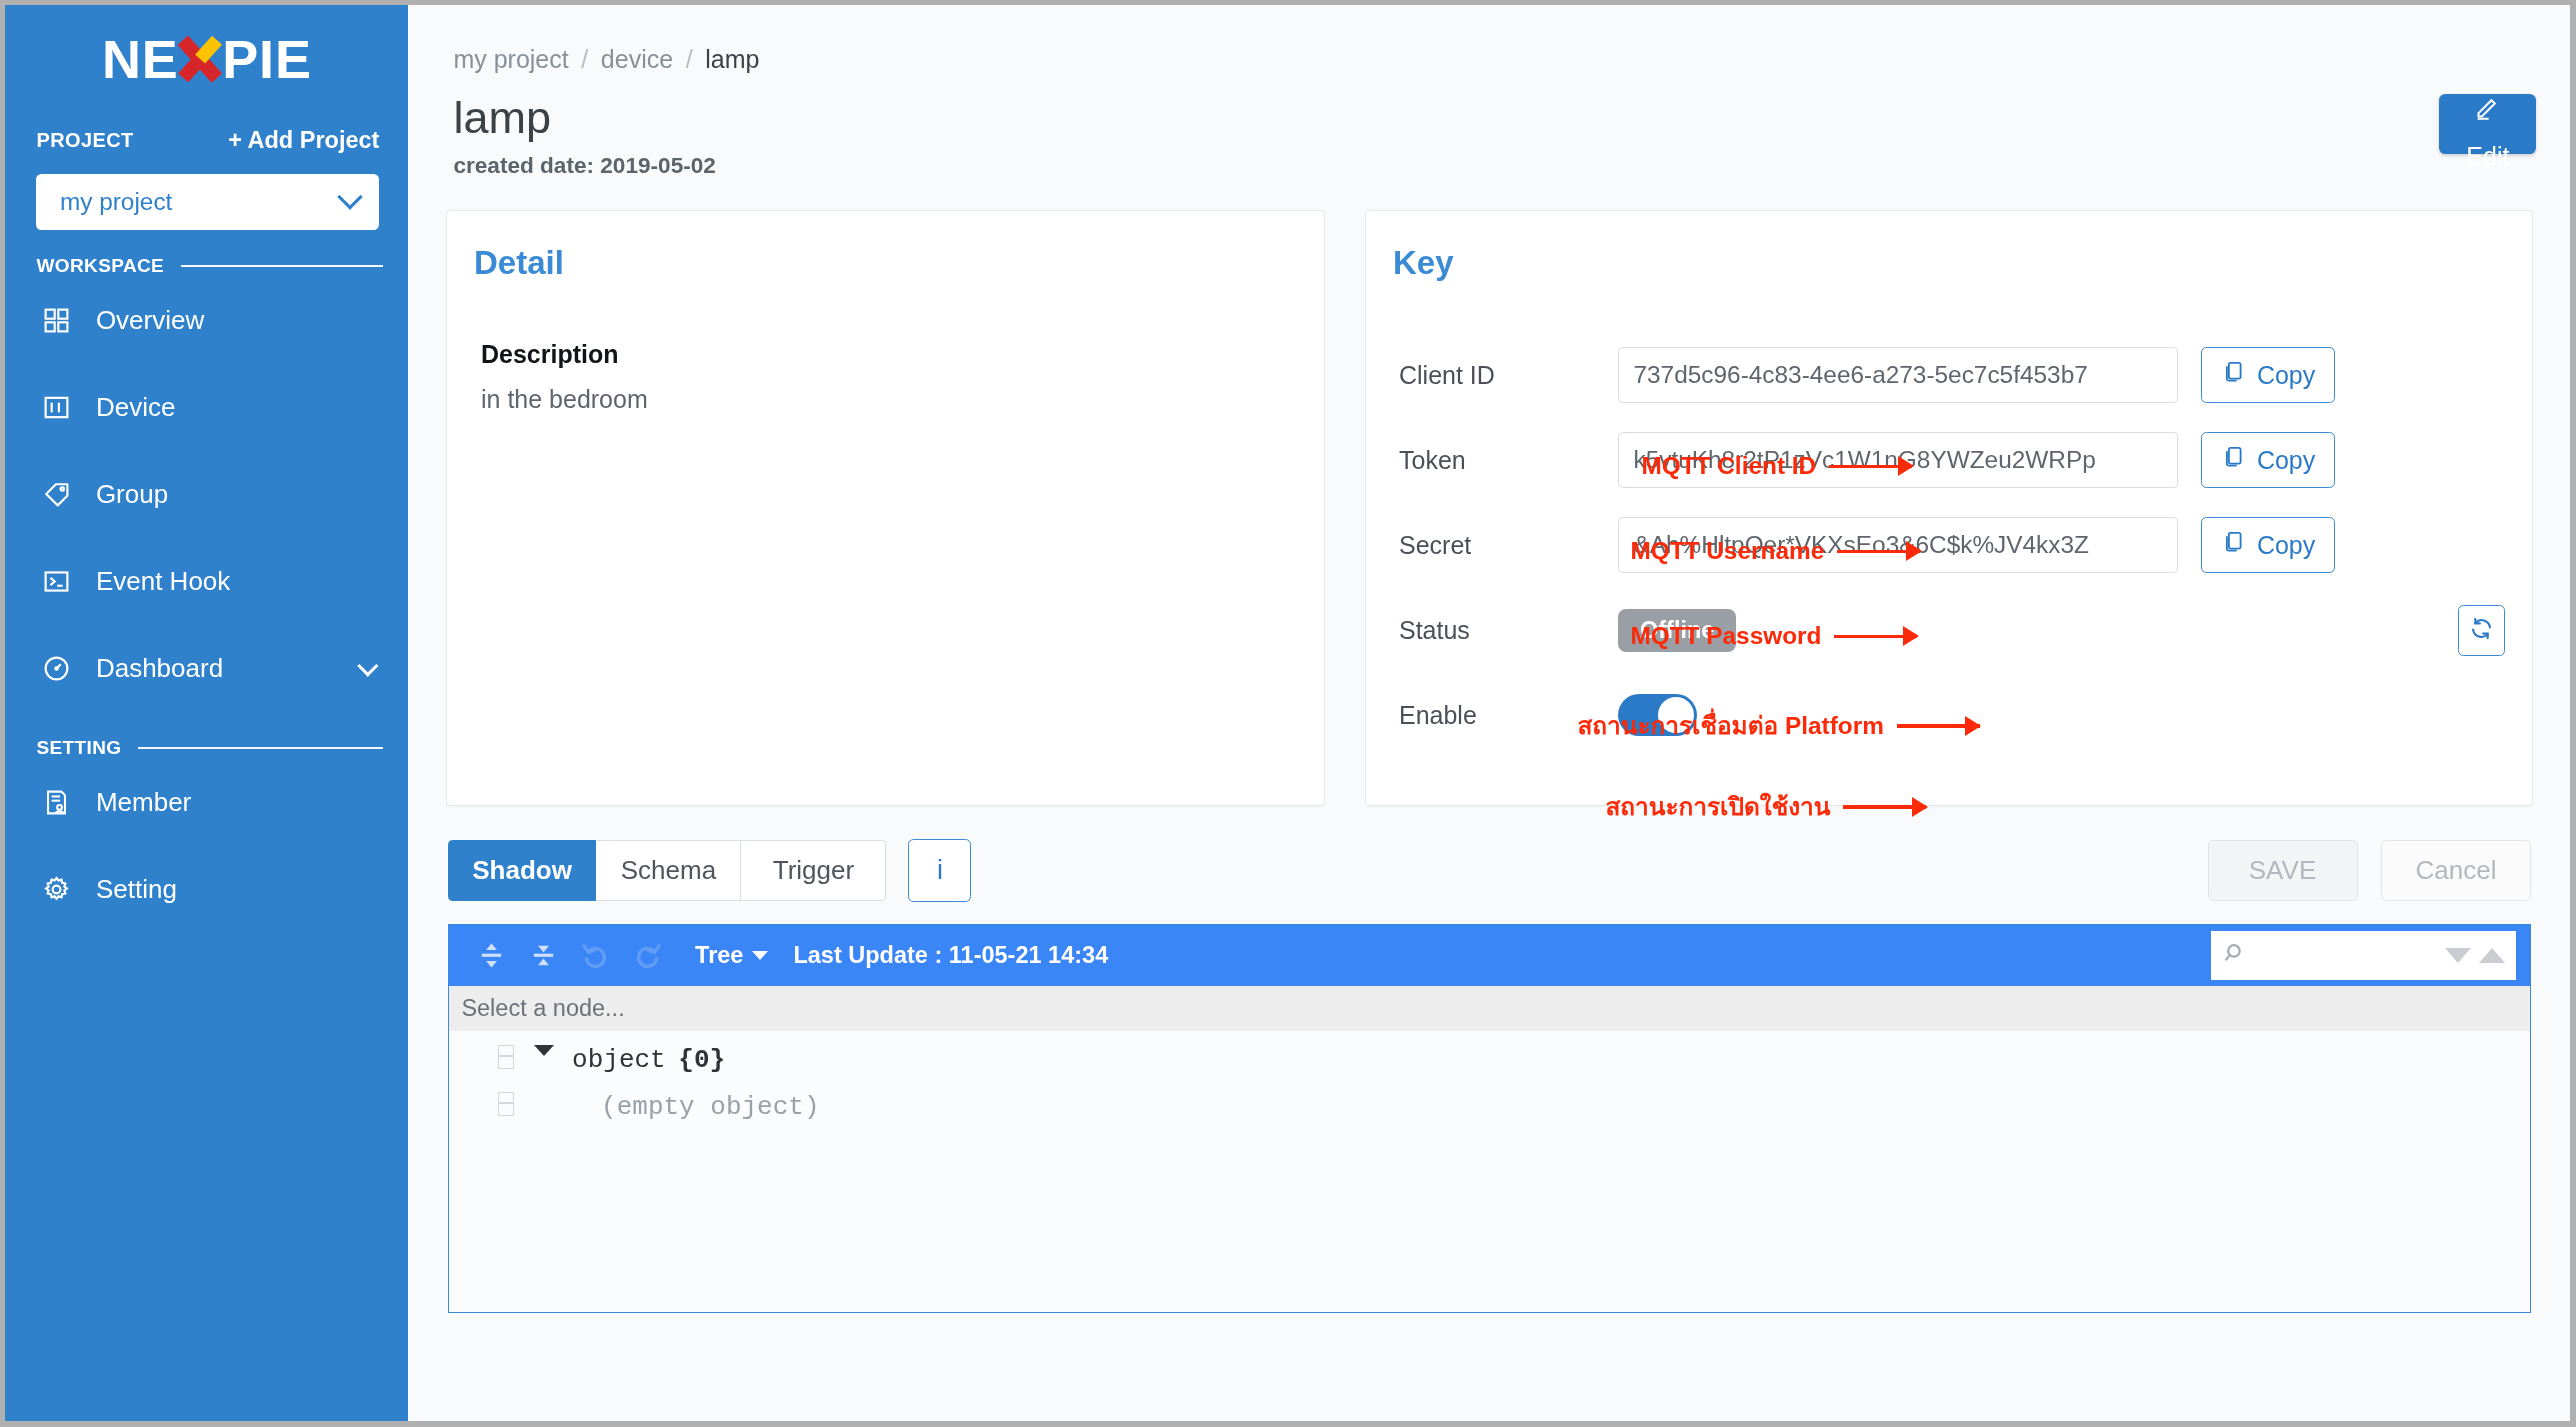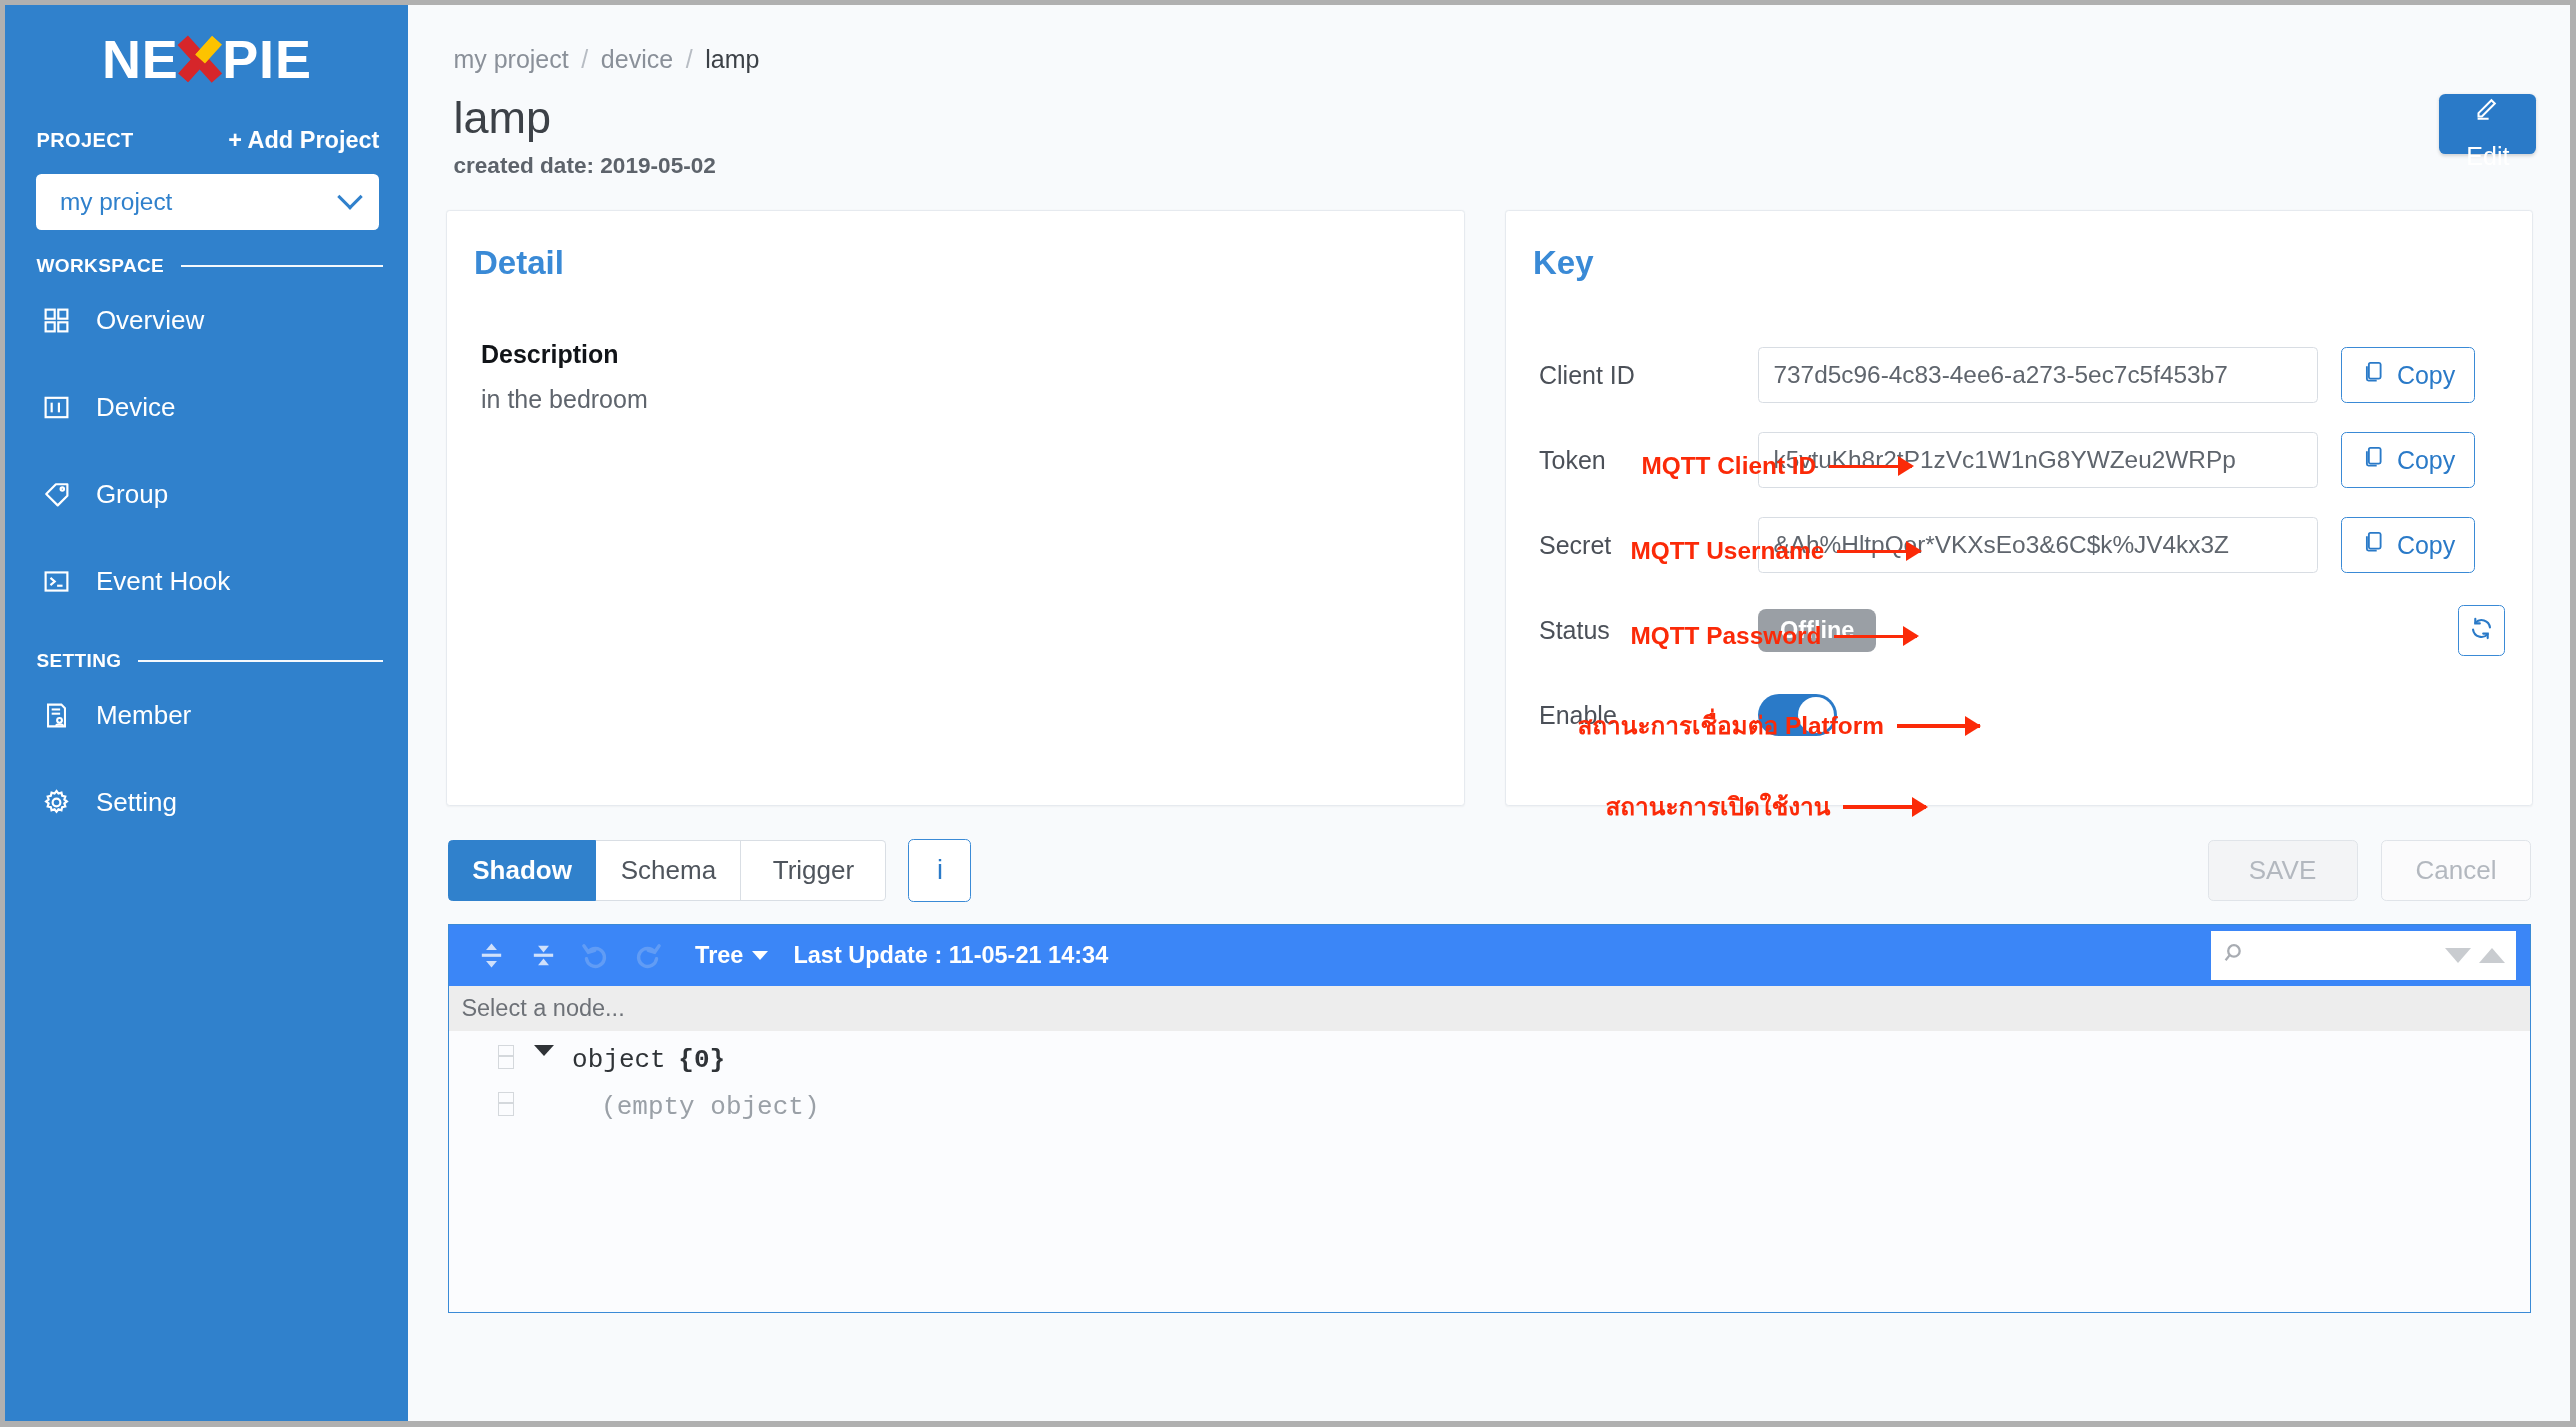--- a/index.html
+++ b/index.html
@@ -260,21 +260,21 @@
     margin-top: 31px;
     padding: 0 3.6px;
   }
   .card {
     background: #ffffff;
     border: 0.9px solid #e6eaef;
     border-radius: 3.6px;
     box-shadow: 0 0.9px 1.8px rgba(0,0,0,.04);
     position: relative;
   }
-  .card.detail { width: 1019px; height: 596px; }
+  .card.detail { width: 879px; height: 596px; }
   .card.key { flex: 1; height: 596px; }
   .card-title {
     font-size: 33px;
     font-weight: 700;
     color: #3a8ad6;
     padding: 33px 0 0 27px;
   }
   .desc-label {
     font-size: 25px;
     font-weight: 700;
@@ -653,20 +653,31 @@
       <span class="nav-ico">
         <svg width="29" height="29" viewBox="0 0 24 24" fill="none" stroke="#fff" stroke-width="1.8">
           <rect x="3" y="4.5" width="18" height="15"></rect>
             <polyline points="7,9 10.5,12 7,15"></polyline>
             <line x1="12.5" y1="15.5" x2="17" y2="15.5"></line>
         </svg>
       </span>
       <span class="lbl">Event Hook</span>
     </div>
 
+    <div class="nav-item">
+      <span class="nav-ico">
+        <svg width="29" height="29" viewBox="0 0 24 24" fill="none" stroke="#fff" stroke-width="1.8">
+          <circle cx="12" cy="12" r="9"></circle>
+            <line x1="12" y1="12" x2="15.5" y2="8.5"></line>
+            <circle cx="12" cy="12" r="1" fill="#fff"></circle>
+        </svg>
+      </span>
+      <span class="lbl">Dashboard</span>
+      <i class="nav-caret"></i>
+    </div>
 
     <div class="section-head">
       <div class="t">SETTING</div>
       <div class="rule"></div>
     </div>
 
     <div class="nav-item">
       <span class="nav-ico">
         <svg width="29" height="29" viewBox="0 0 24 24" fill="none" stroke="#fff" stroke-width="1.7">
           <path d="M5 3 H16 L19 6 V21 H5 Z"></path>

